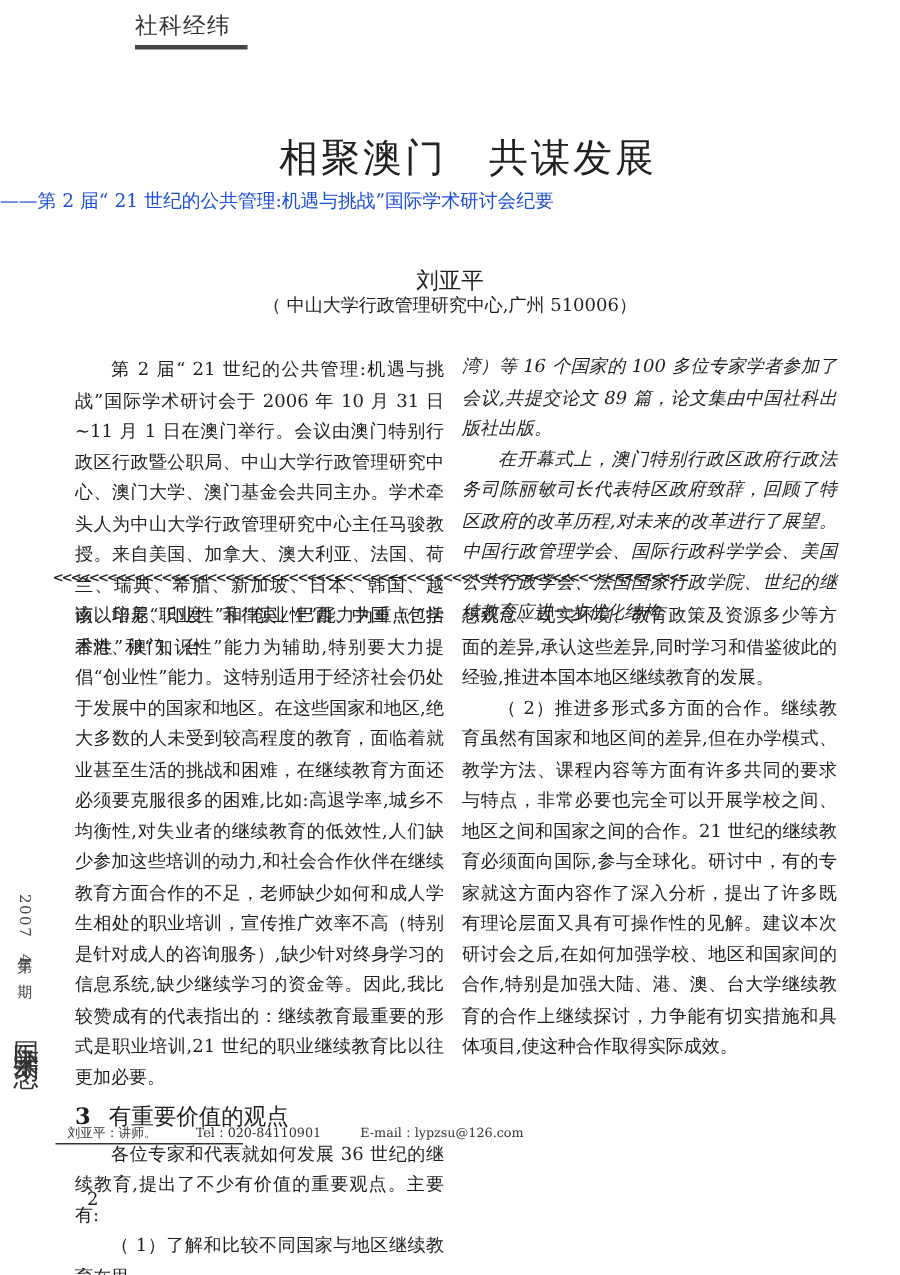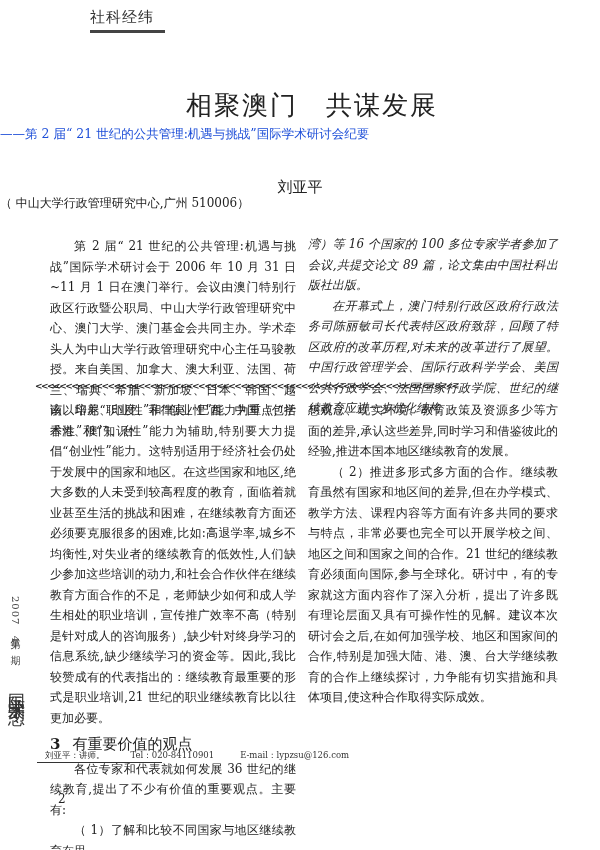--- a/index.html
+++ b/index.html
@@ -5,21 +5,21 @@
   html, body { margin:0; padding:0; background:#ffffff; }
   body { width:600px; height:850px; position:relative; overflow:hidden;
          font-family:"DejaVu Serif","Liberation Serif",serif; color:#1a1a1a; }
   .abs { position:absolute; }
   .column-tag { left:90px; top:8px; font-size:15px; letter-spacing:1px; color:#333; font-family:Liberation Sans, sans-serif; }
   .column-tag-rule { left:90px; top:30px; width:75px; height:3px; background:#444; }
   .title { left:0; width:600px; top:88px; text-align:center; font-size:26px; letter-spacing:2px; color:#222;margin-left:12px; }
   .title span.gap { display:inline-block; width:28px; }
   .subtitle { left:0; width:600px; top:126px; text-align:left; font-size:12.5px; color:#1d4ed8; }
   .author { left:0; width:600px; top:162px; text-align:center; font-size:15px; color:#222;margin-top:16px; }
-  .affil { left:0; width:600px; top:195px; text-align:left; font-size:12px; color:#222; }
+  .affil { left:0; width:600px; top:195px; text-align:center; font-size:12px; color:#222; }
   .col { font-size:12px; line-height:20.5px; text-align:justify; color:#1e1e1e; }
   .col p { margin:0; }
   .indent { text-indent:2em; }
   .col-tl { left:50px; top:236px; width:246px; }
   .col-tr { left:308px; top:234px; width:250px;font-style:italic; }
   .col-bl { left:50px; top:400px; width:246px; }
   .col-br { left:308px; top:400px; width:250px; }
   .divider { left:35px; top:381px; width:450px; height:10px; overflow:hidden;
              font-size:9px; line-height:10px; letter-spacing:-1.5px; color:#222; white-space:nowrap; font-weight:bold; font-family:"DejaVu Sans","Liberation Sans",sans-serif; }
   .section-heading { font-size:15px; margin:6px 0 4px 0 !important; }

